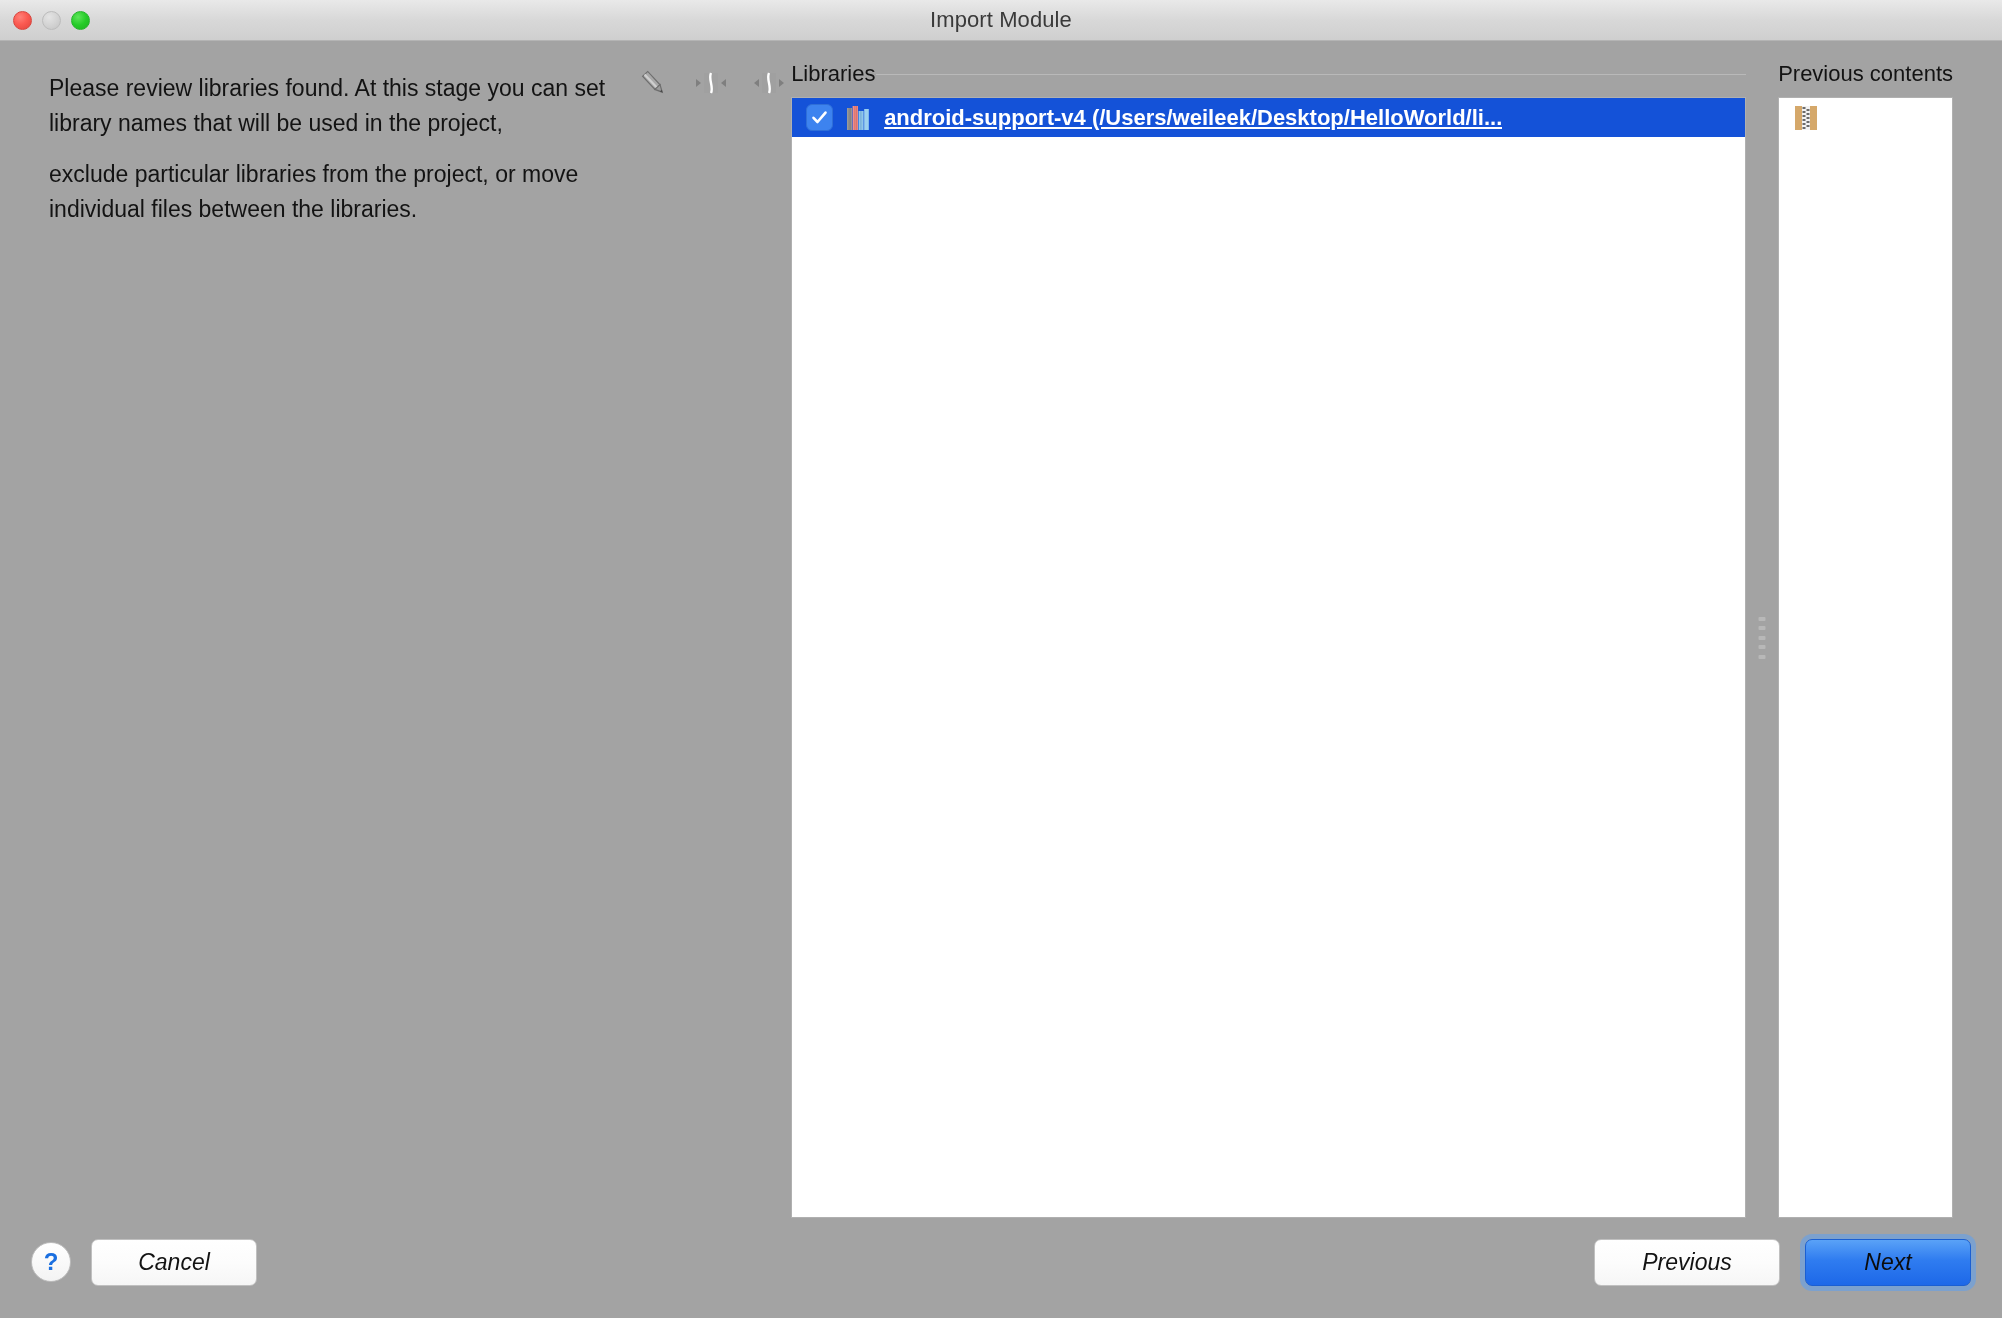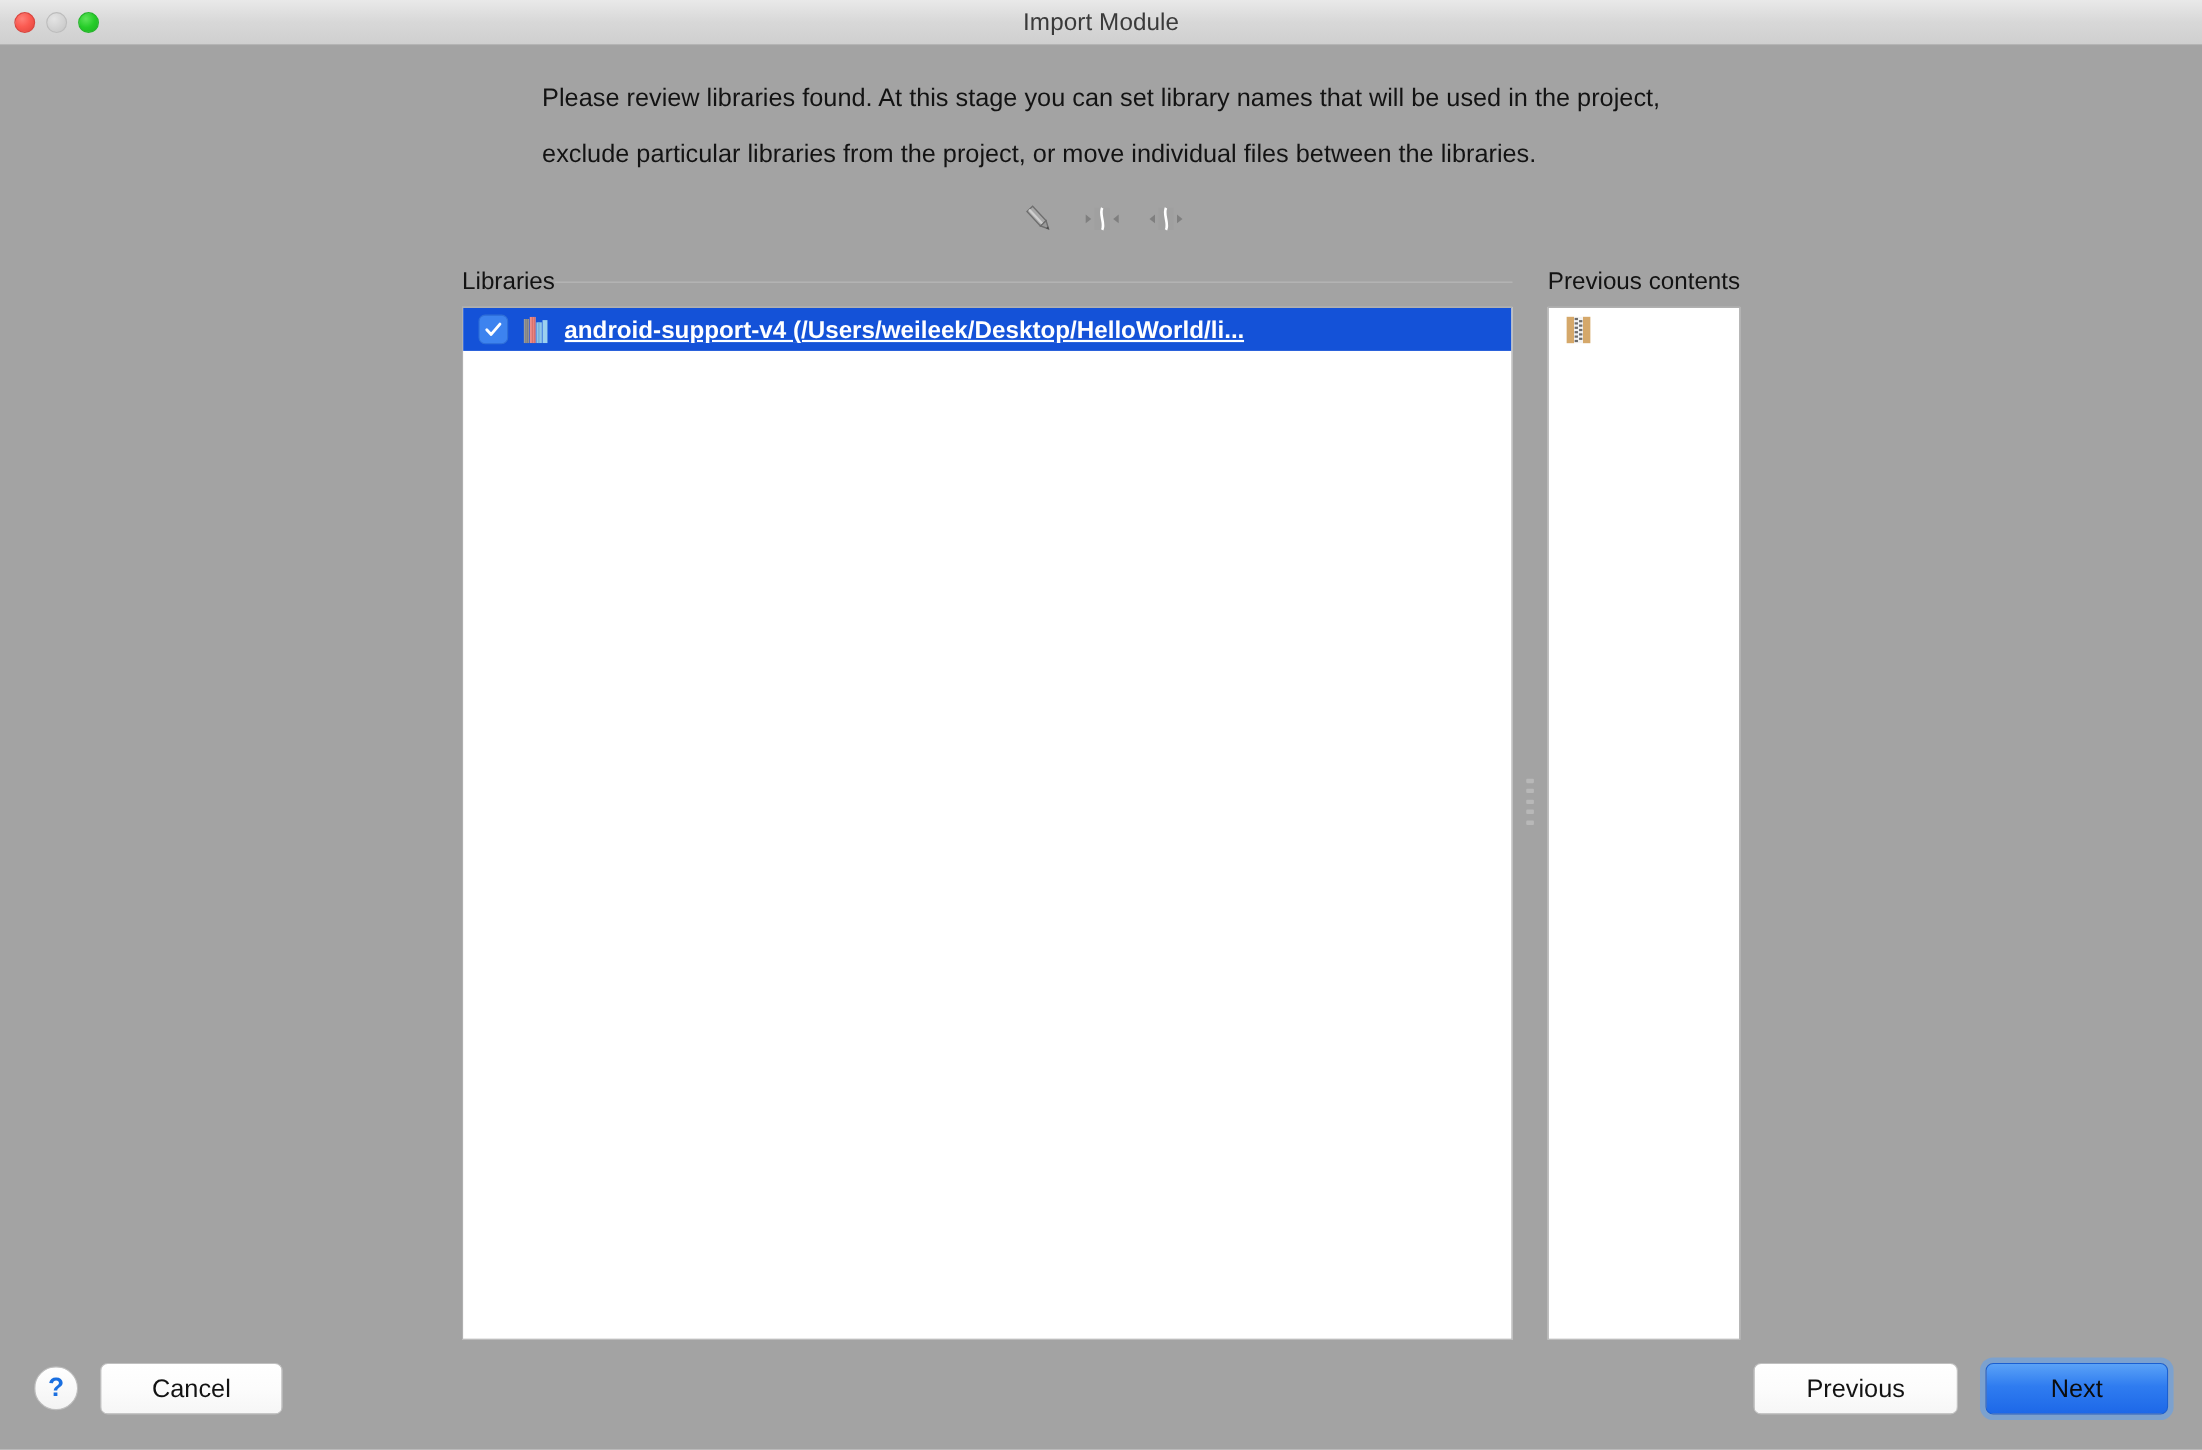--- a/index.html
+++ b/index.html
@@ -67,24 +67,22 @@
     text-align: center;
     font-size: 22px;
     color: #3a3a3a;
     letter-spacing: 0.1px;
   }
 
   
   .content {
     flex: 1 1 auto;
     position: relative;
-    padding: 0 30px;
-    display: flex;
-    flex-direction: column;
-    align-items: center;
+    padding: 0 49px;
+    display: flex;
   }
 
   .description {
     margin-top: 30px;
     font-size: 23px;
     line-height: 35px;
     color: #131313;
   }
   .description .line2 { display: block; margin-top: 16px; }
 
@@ -255,20 +253,21 @@
     padding: 0 7px;
     border-radius: 7px;
     border: 1px solid #c0c0c0;
     background: linear-gradient(to bottom, #ffffff 0%, #fcfcfc 50%, #f6f6f6 100%);
     font-size: 23px;
     color: #131313;
     display: flex;
     align-items: center;
     justify-content: center;
     font-family: "Liberation Sans", sans-serif;
+    font-style: italic;
   }
   .btn.wide { min-width: 186px; }
   .btn.primary {
     background: linear-gradient(to bottom, #5aa2f7 0%, #2f7cf0 45%, #1d68e8 100%);
     border: 1px solid #1a5fd2;
     color: #0c0c0c;
     box-shadow: 0 0 0 5px rgba(93,160,242,0.55);
   }
 </style>
 </head>

